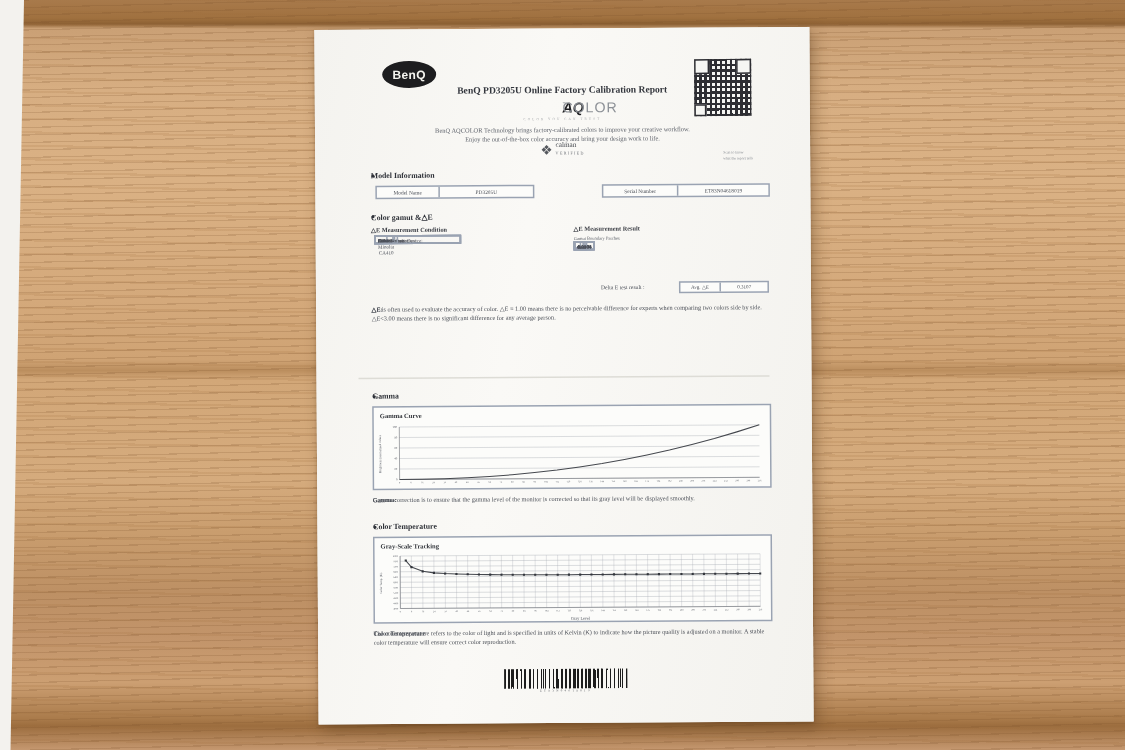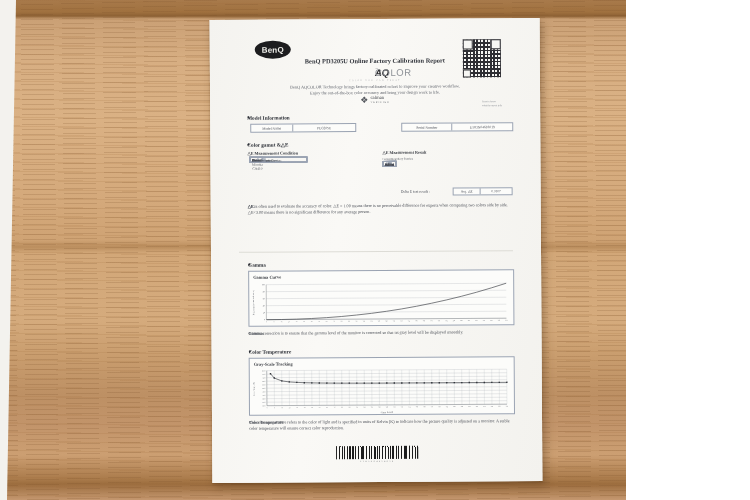--- a/index.html
+++ b/index.html
@@ -1,16 +1,16 @@
 <!DOCTYPE html>
 <html><head>
 <meta charset="utf-8">
 <style>
   html,body{margin:0;padding:0;}
-  .scene{position:relative;width:626px;height:500px;overflow:hidden;background:#f97316;
+  .scene{position:relative;width:750px;height:500px;overflow:hidden;background:#f97316;
          font-family:"Liberation Serif", serif;}
   .wood{position:absolute;inset:0;
     background:
       repeating-linear-gradient(178.6deg, rgba(122,80,42,.20) 0 .8px, rgba(122,80,42,0) .8px 5px),
       repeating-linear-gradient(180.9deg, rgba(158,108,58,.16) 0 1.4px, rgba(158,108,58,0) 1.4px 9px),
       linear-gradient(180deg,#a87a4b 0,#a0713f 12px,#8d6134 16px,#caa075 19px,#d7ae82 60px,
         #dab184 120px,#d4a97b 200px,#cfa374 240px,#bb8e5e 247px,#d2a778 253px,#d5ab7d 320px,
         #c99d6e 355px,#bd9064 395px,#c2946a 425px,#cc9f72 455px,#aa7b4b 479px,#9c6d3e 484px,#c59870 500px);}
   .table-edge{position:absolute;left:0;top:0;bottom:0;width:18px;background:#f3f2ee;
       clip-path:polygon(0 0,16px 0,7px 100%,0 100%);}

